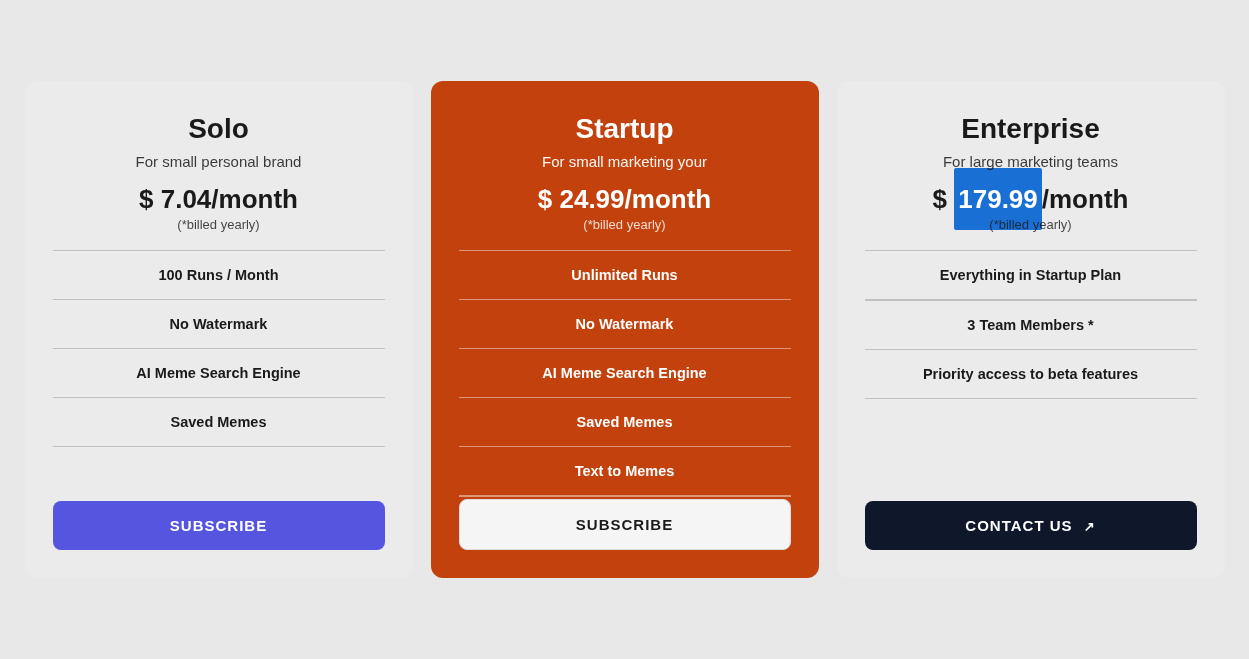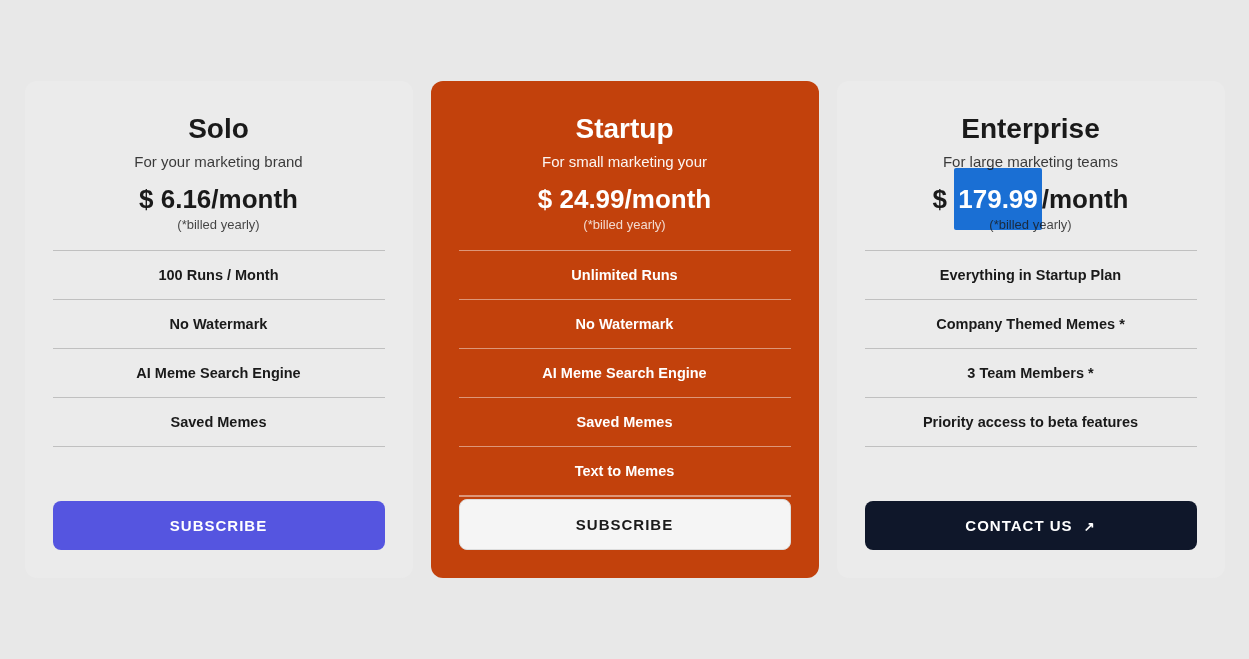--- a/index.html
+++ b/index.html
@@ -148,22 +148,22 @@
       margin-left: 6px;
       font-size: 13px;
     }
   </style>
 </head>
 <body>
 
 <div class="pricing-container">
 <div class="pricing-card light">
       <div class="plan-name">Solo</div>
-      <div class="plan-tagline">For your marketing brand</div>
-      <div class="plan-price">$ 6.16/month</div>
+      <div class="plan-tagline">For small personal brand</div>
+      <div class="plan-price">$ 7.04/month</div>
       <div class="plan-billing">(*billed yearly)</div>
       <div class="features-list">
         <div class="divider"></div>
         <div class="feature-item">100 Runs / Month</div>
         <div class="divider"></div>
         <div class="feature-item">No Watermark</div>
         <div class="divider"></div>
         <div class="feature-item">AI Meme Search Engine</div>
         <div class="divider"></div>
         <div class="feature-item">Saved Memes</div>
@@ -194,21 +194,20 @@
     </div>
     <div class="pricing-card light">
       <div class="plan-name">Enterprise</div>
       <div class="plan-tagline">For large marketing teams</div>
       <div class="plan-price">$ <span class="price-highlight">179.99</span>/month</div>
       <div class="plan-billing">(*billed yearly)</div>
       <div class="features-list">
         <div class="divider"></div>
         <div class="feature-item">Everything in Startup Plan</div>
         <div class="divider"></div>
-        <div class="feature-item">Company Themed Memes *</div>
         <div class="divider"></div>
         <div class="feature-item">3 Team Members *</div>
         <div class="divider"></div>
         <div class="feature-item">Priority access to beta features</div>
         <div class="divider"></div>
       </div>
       <button class="subscribe-btn purple-enterprise">CONTACT US <span class="external-icon">↗</span></button>
     </div>
   </div>
 

